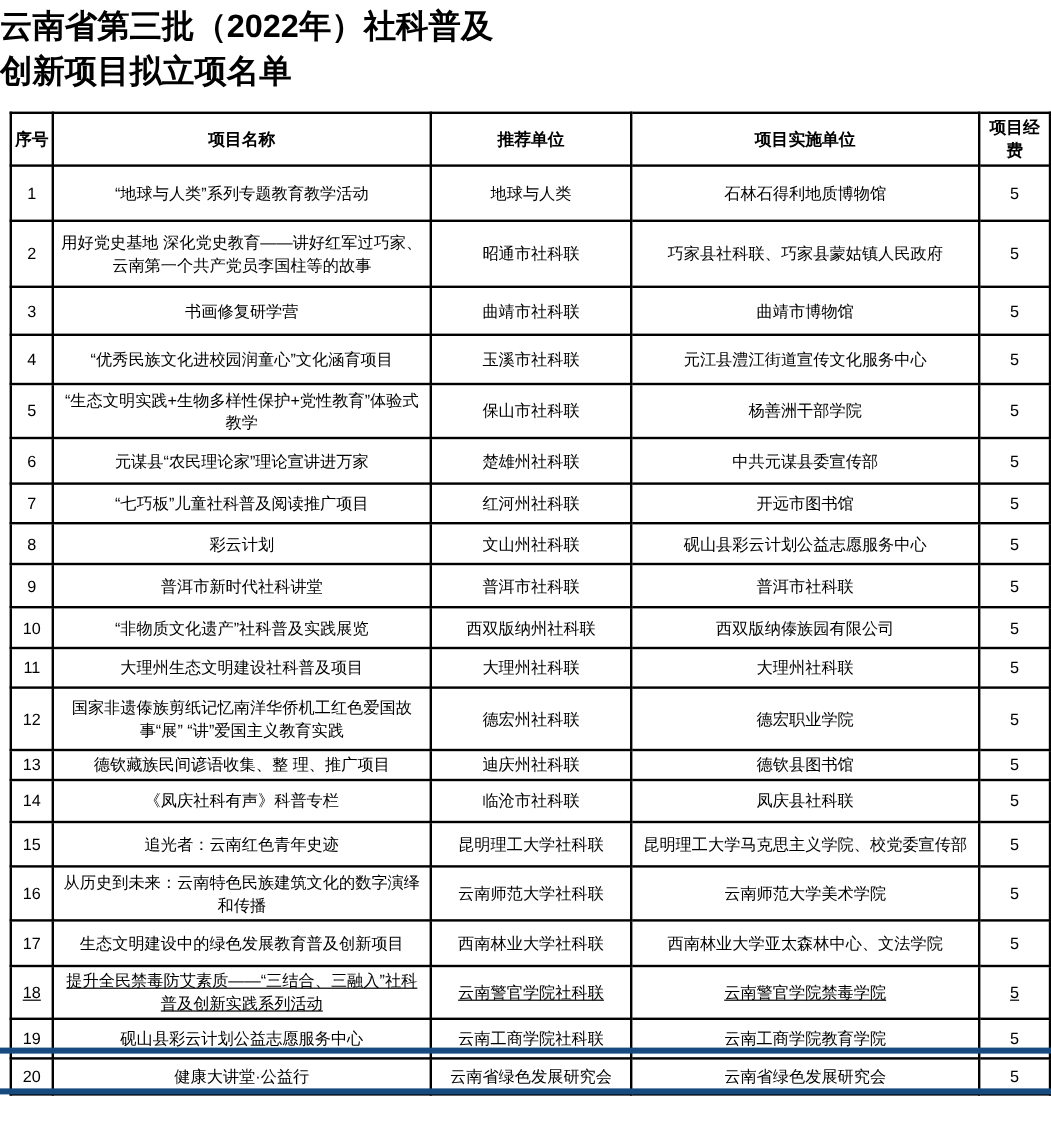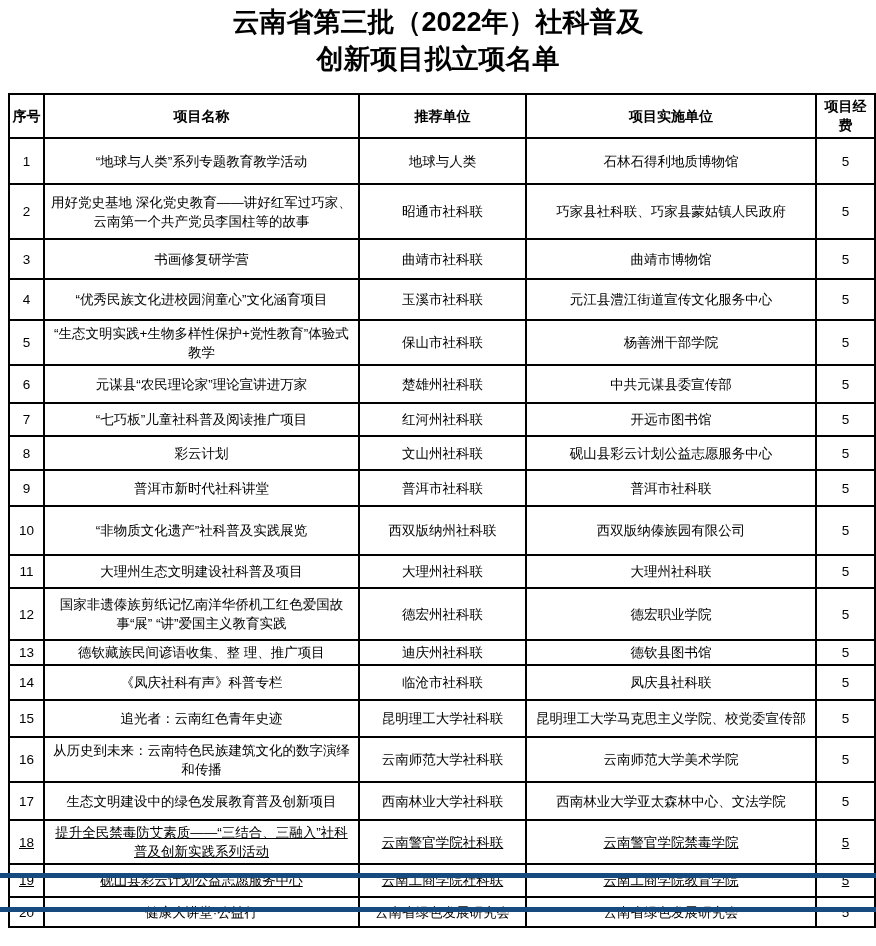--- a/index.html
+++ b/index.html
@@ -15,21 +15,20 @@
     width: 876px;
     height: 946px;
     background: #ffffff;
     overflow: hidden;
   }
   .title {
     position: absolute;
     top: 4px;
     left: 0;
     width: 100%;
-    text-align: center;
     font-weight: 700;
     font-size: 27px;
     line-height: 37px;
   }
   table.tbl {
     position: absolute;
     top: 93px;
     left: 8px;
     width: 866px;
     border-collapse: collapse;
@@ -147,21 +146,21 @@
           <td>砚山县彩云计划公益志愿服务中心</td>
           <td>5</td>
         </tr>
         <tr style="height: 36px;">
           <td>9</td>
           <td>普洱市新时代社科讲堂</td>
           <td>普洱市社科联</td>
           <td>普洱市社科联</td>
           <td>5</td>
         </tr>
-        <tr style="height: 49px;">
+        <tr style="height: 34px;">
           <td>10</td>
           <td>“非物质文化遗产”社科普及实践展览</td>
           <td>西双版纳州社科联</td>
           <td>西双版纳傣族园有限公司</td>
           <td>5</td>
         </tr>
         <tr style="height: 33px;">
           <td>11</td>
           <td>大理州生态文明建设社科普及项目</td>
           <td>大理州社科联</td>
@@ -210,21 +209,21 @@
           <td>西南林业大学亚太森林中心、文法学院</td>
           <td>5</td>
         </tr>
         <tr style="height: 40px; text-decoration: underline;">
           <td>18</td>
           <td>提升全民禁毒防艾素质——“三结合、三融入”社科普及创新实践系列活动</td>
           <td>云南警官学院社科联</td>
           <td>云南警官学院禁毒学院</td>
           <td>5</td>
         </tr>
-        <tr id="hl-row" style="height: 33px; text-decoration: underline;">
+        <tr id="hl-row" style="height: 33px;">
           <td>19</td>
           <td>砚山县彩云计划公益志愿服务中心</td>
           <td>云南工商学院社科联</td>
           <td>云南工商学院教育学院</td>
           <td>5</td>
         </tr>
         <tr style="height: 30px; margin-top: 12px;">
           <td>20</td>
           <td>健康大讲堂·公益行</td>
           <td>云南省绿色发展研究会</td>

